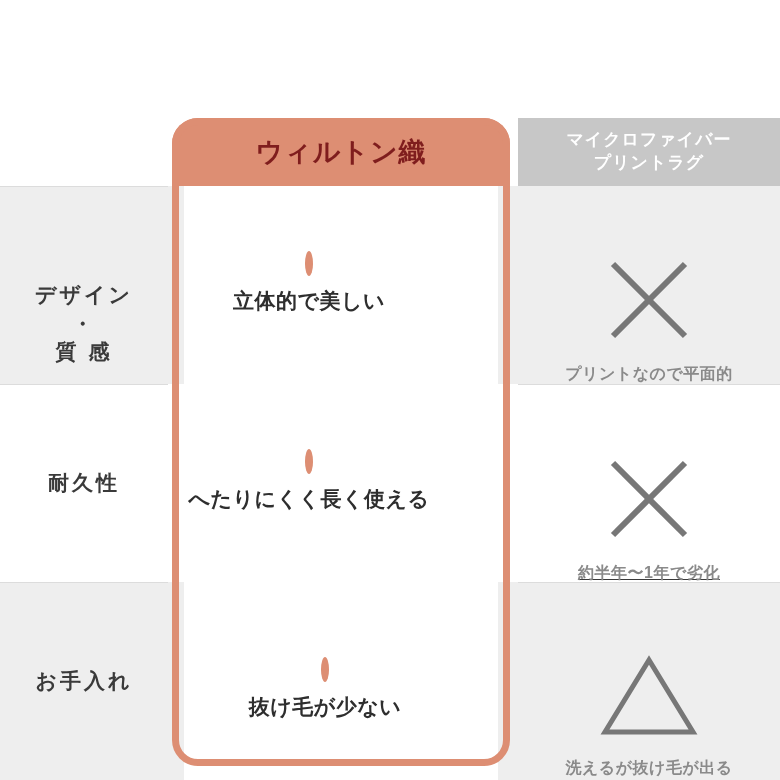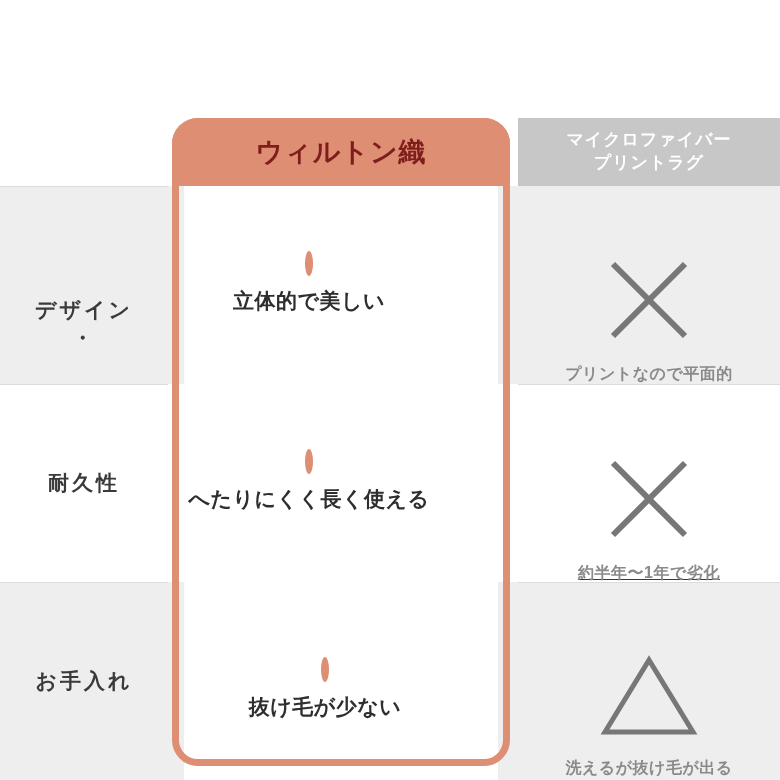--- a/index.html
+++ b/index.html
@@ -237,20 +237,21 @@
         <div>プリントラグ</div>
       </div>
     </div>
 
     <div class="wilton-outline"></div>
 
     <div class="label-cell lc-1">
       <div>
         <div>デザイン</div>
         <div>・</div>
+        <div>質 感</div>
       </div>
     </div>
     <div class="wilton-cell wc-1">
       <span class="mark">
         <span class="circle-mark"></span>
       </span>
       <span class="cell-text">立体的で美しい</span>
     </div>
     <div class="micro-cell mc-1">
       <span class="mark">

